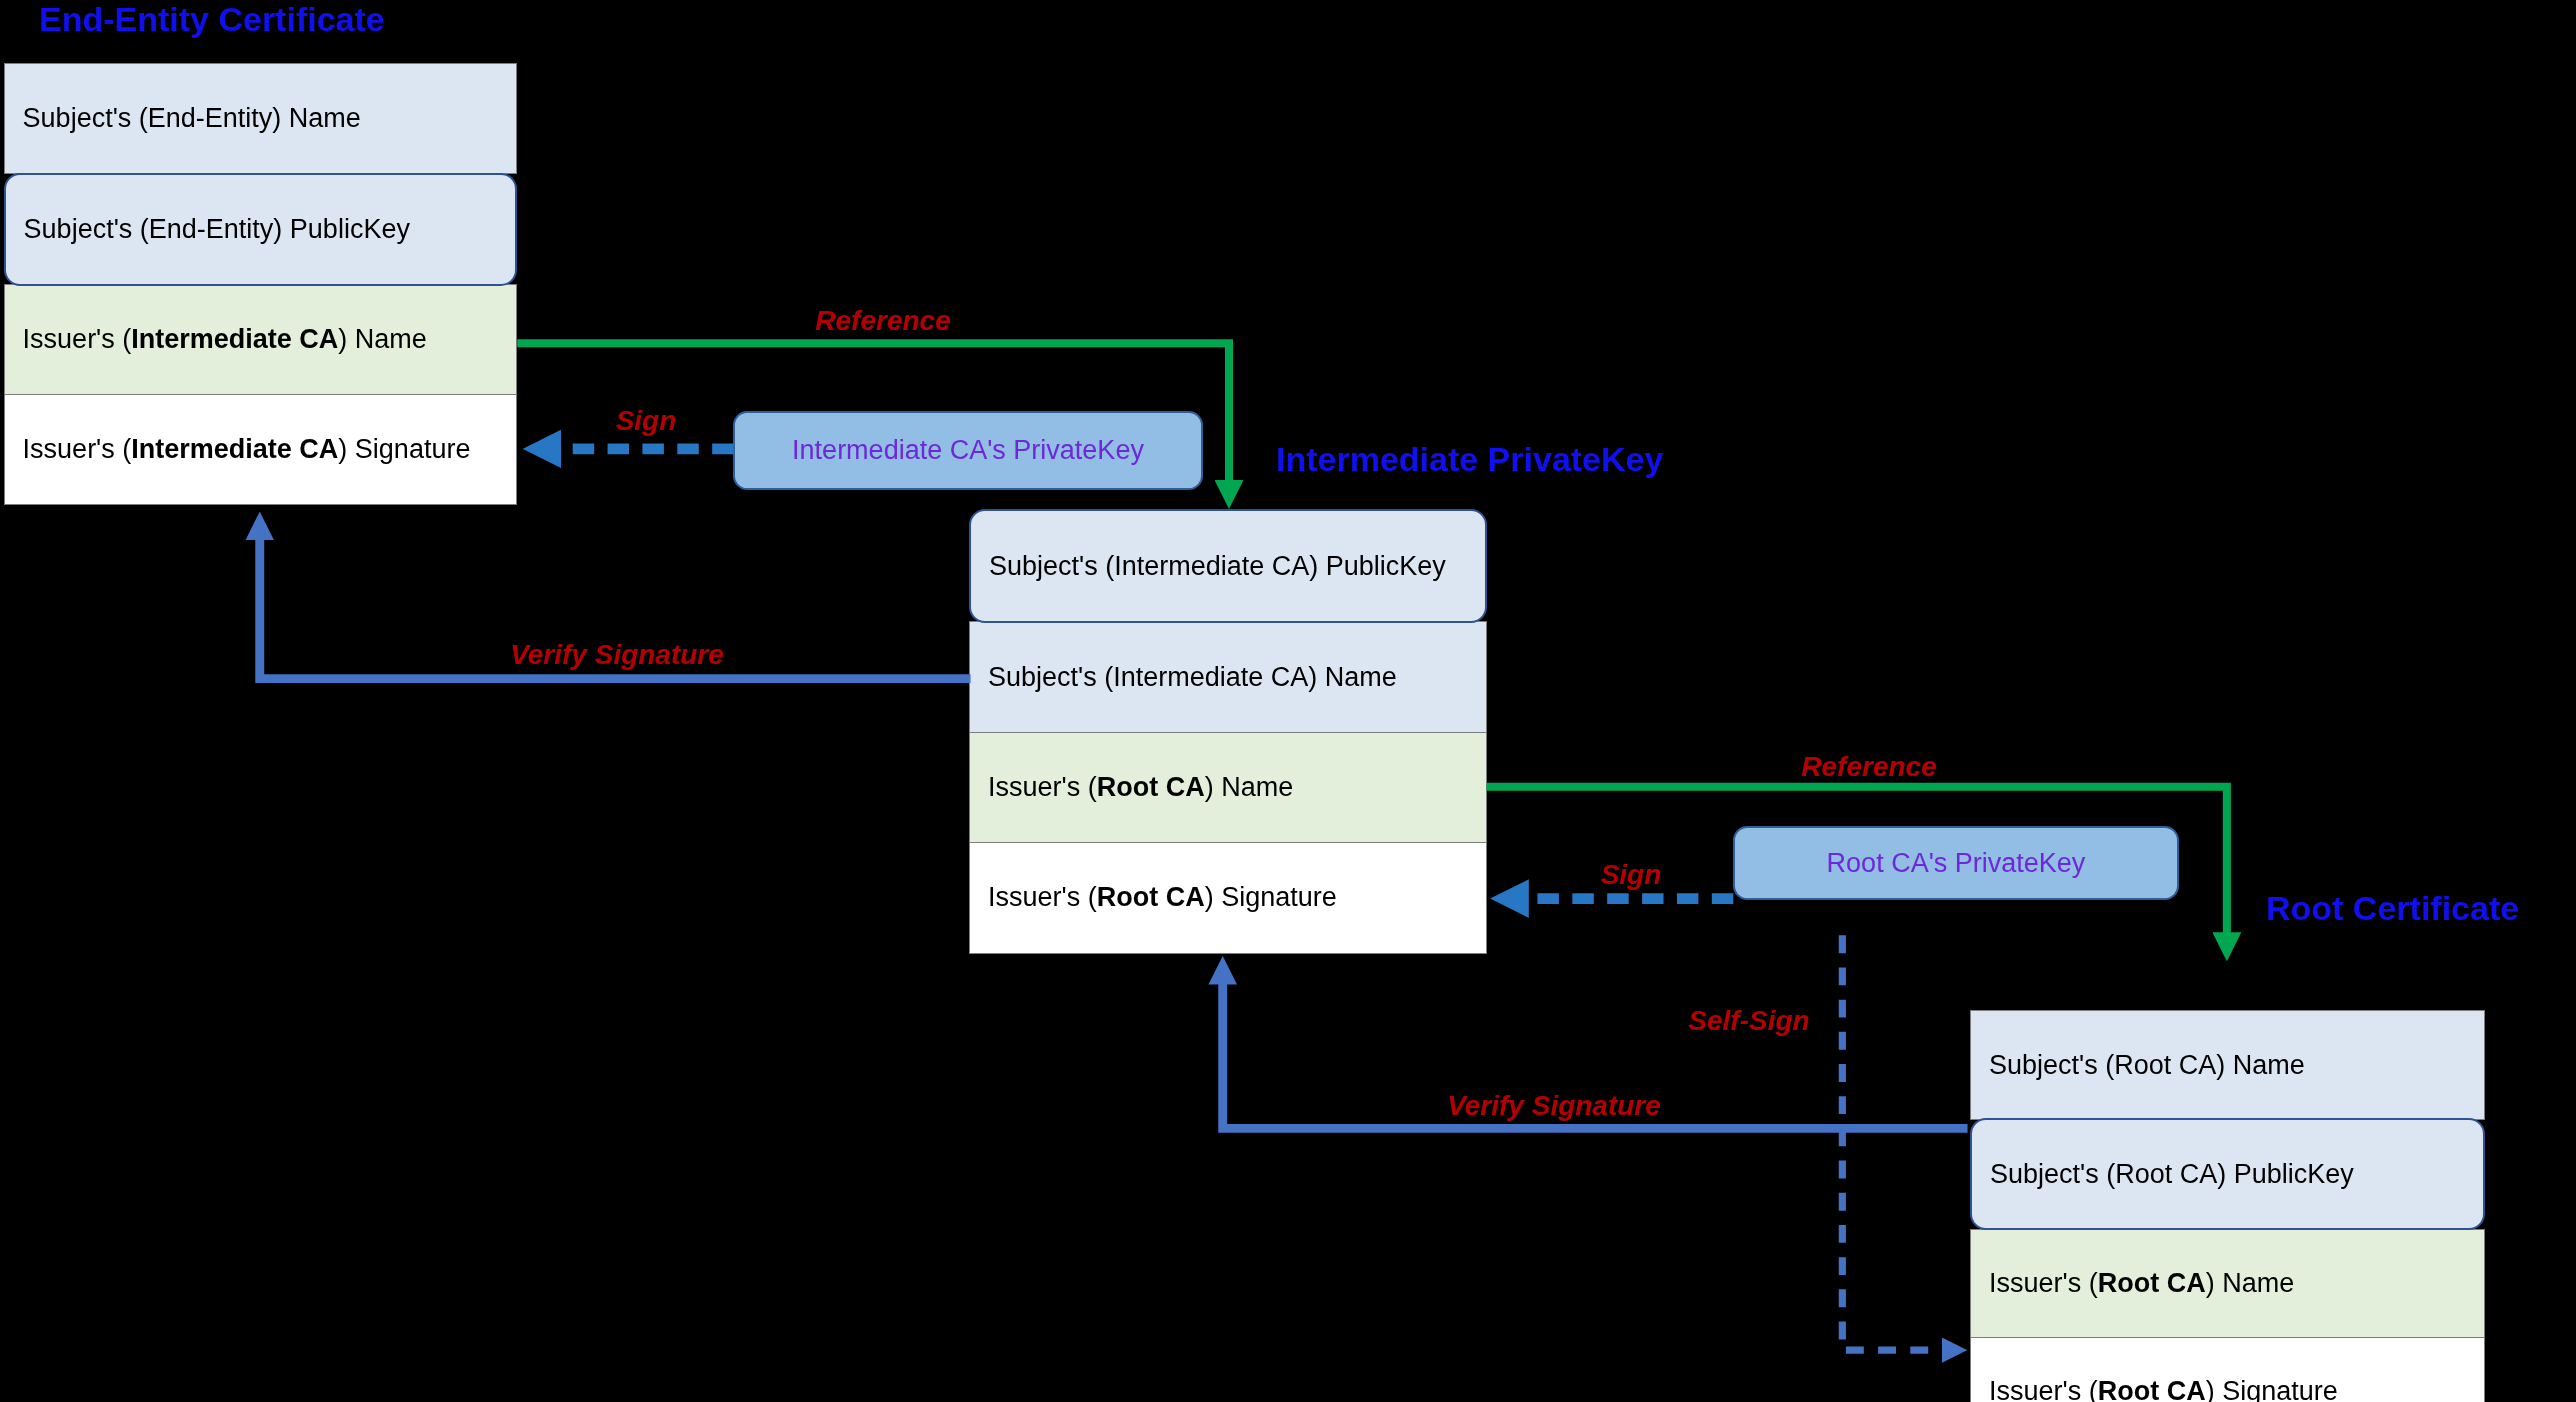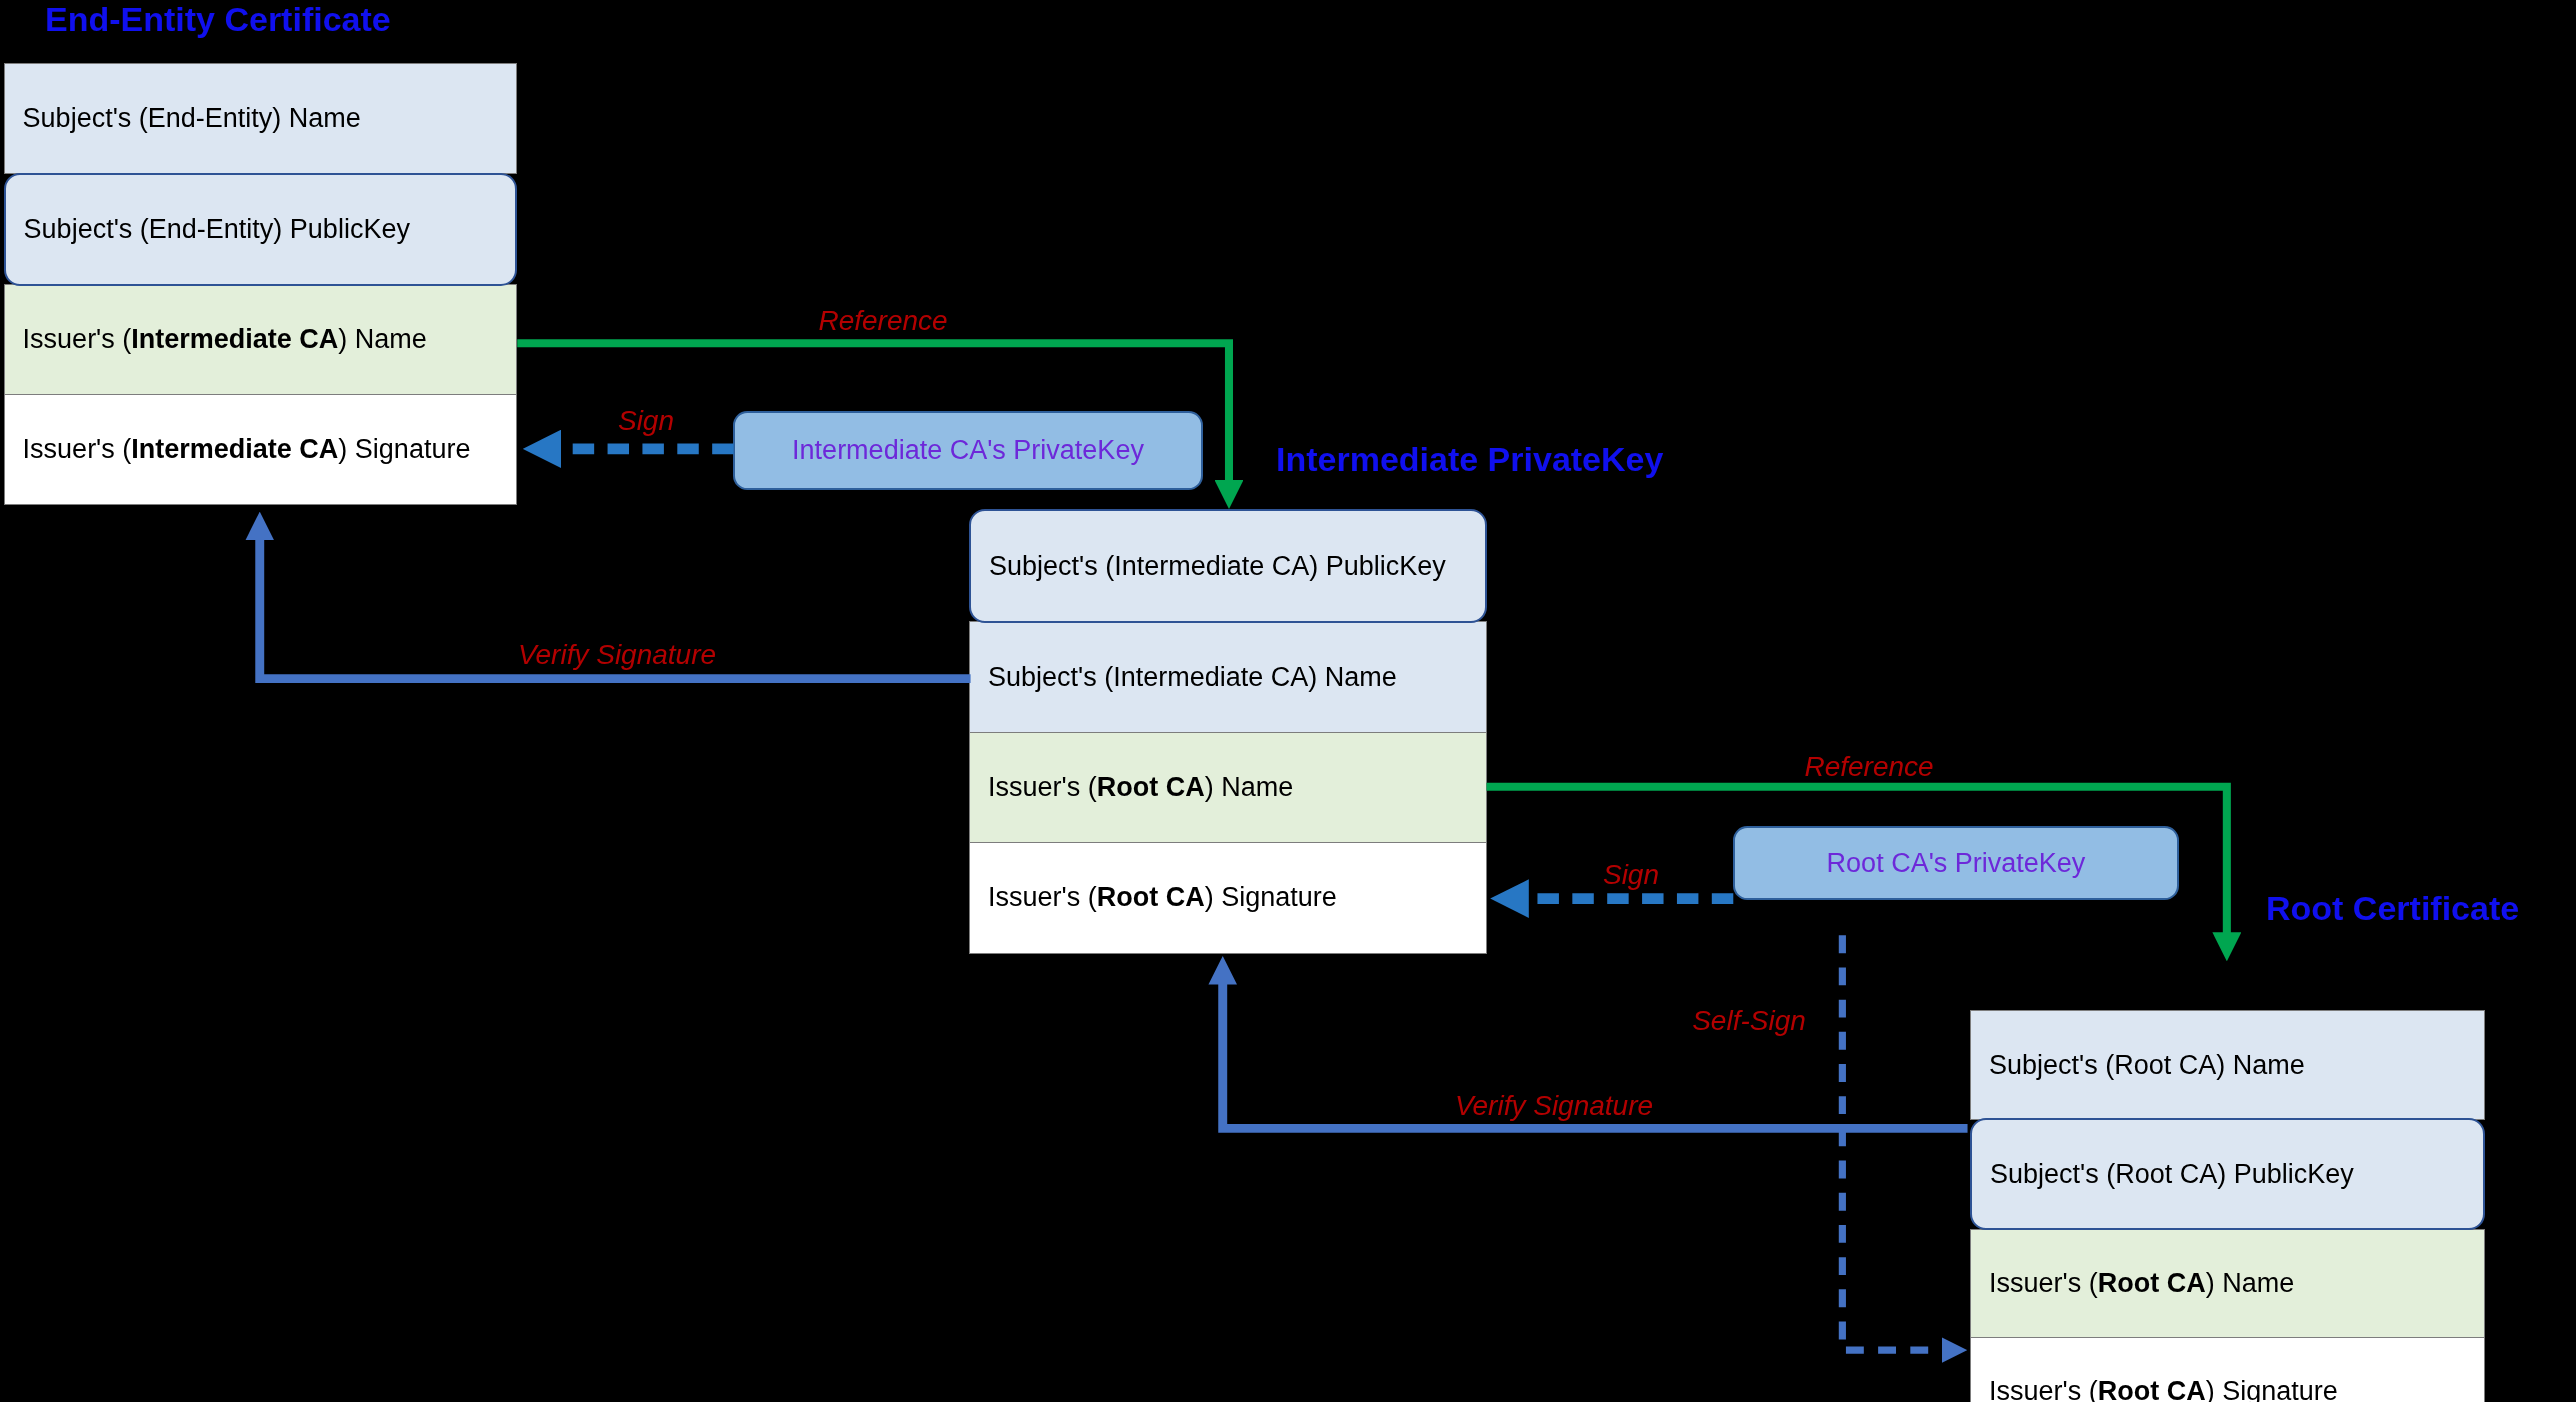--- a/index.html
+++ b/index.html
@@ -43,34 +43,34 @@
   
   .pk{
     position:absolute;box-sizing:border-box;
     background:#92bde4;border:2.7px solid #2e5f9b;border-radius:14.3px;
     display:flex;align-items:center;justify-content:center;
     font-size:27px;color:#6d28d9;z-index:1;white-space:nowrap;
   }
   
   .lbl{
     position:absolute;
-    color:#b30000;font-size:28px;font-weight:normal;font-style:italic;
+    color:#b30000;font-size:28px;font-weight:bold;font-style:italic;
     line-height:34px;white-space:nowrap;
     transform:translateX(-50%);
     z-index:4;
   }
   
   #arrows{position:absolute;left:0;top:0;z-index:3;pointer-events:none;}
 </style>
 </head>
 <body>
 
 <div id="canvas">
 
-  <div class="cert-title" style="left:45px;top:0px;">End-Entity Certificate</div>
+  <div class="cert-title" style="left:39px;top:0px;">End-Entity Certificate</div>
   <div class="cert-title" style="left:1276px;top:440px;">Intermediate PrivateKey</div>
   <div class="cert-title" style="left:2266px;top:889px;">Root Certificate</div>
 
   <div class="cert" style="left:3.6px;top:63px;width:513px;height:442px;">
     <div class="row blue">
       <span>Subject's (End-Entity) Name</span>
         <b></b>
         <span></span>
     </div>
     <div class="row pubkey">

